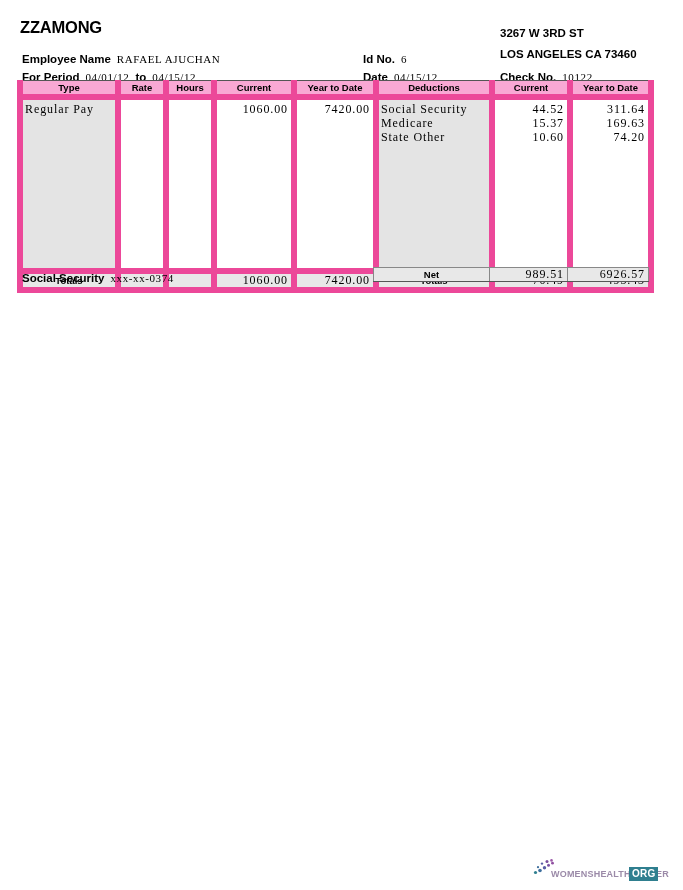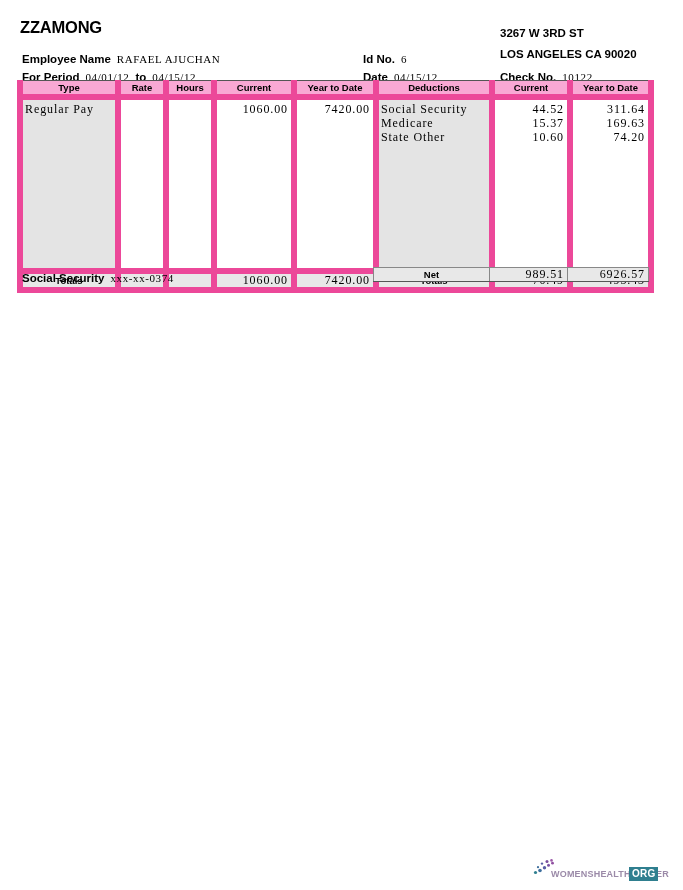--- a/index.html
+++ b/index.html
@@ -240,21 +240,21 @@
 
     <div class="row-idno">
       <span class="hdr-label">Id No.</span><span class="sp"></span><span class="hdr-value">6</span>
     </div>
 
     <div class="row-date">
       <span class="hdr-label">Date</span><span class="sp"></span><span class="hdr-value">04/15/12</span>
     </div>
 
     <div class="addr1 hdr-label">3267 W 3RD ST</div>
-    <div class="addr2 hdr-label">LOS ANGELES CA 90020</div>
+    <div class="addr2 hdr-label">LOS ANGELES CA 73460</div>
 
     <div class="row-check">
       <span class="hdr-label">Check No.</span><span class="sp"></span><span class="hdr-value">10122</span>
     </div>
 
   </div>
 
   <table class="stub-table">
     <colgroup>
       <col style="width:98px">

